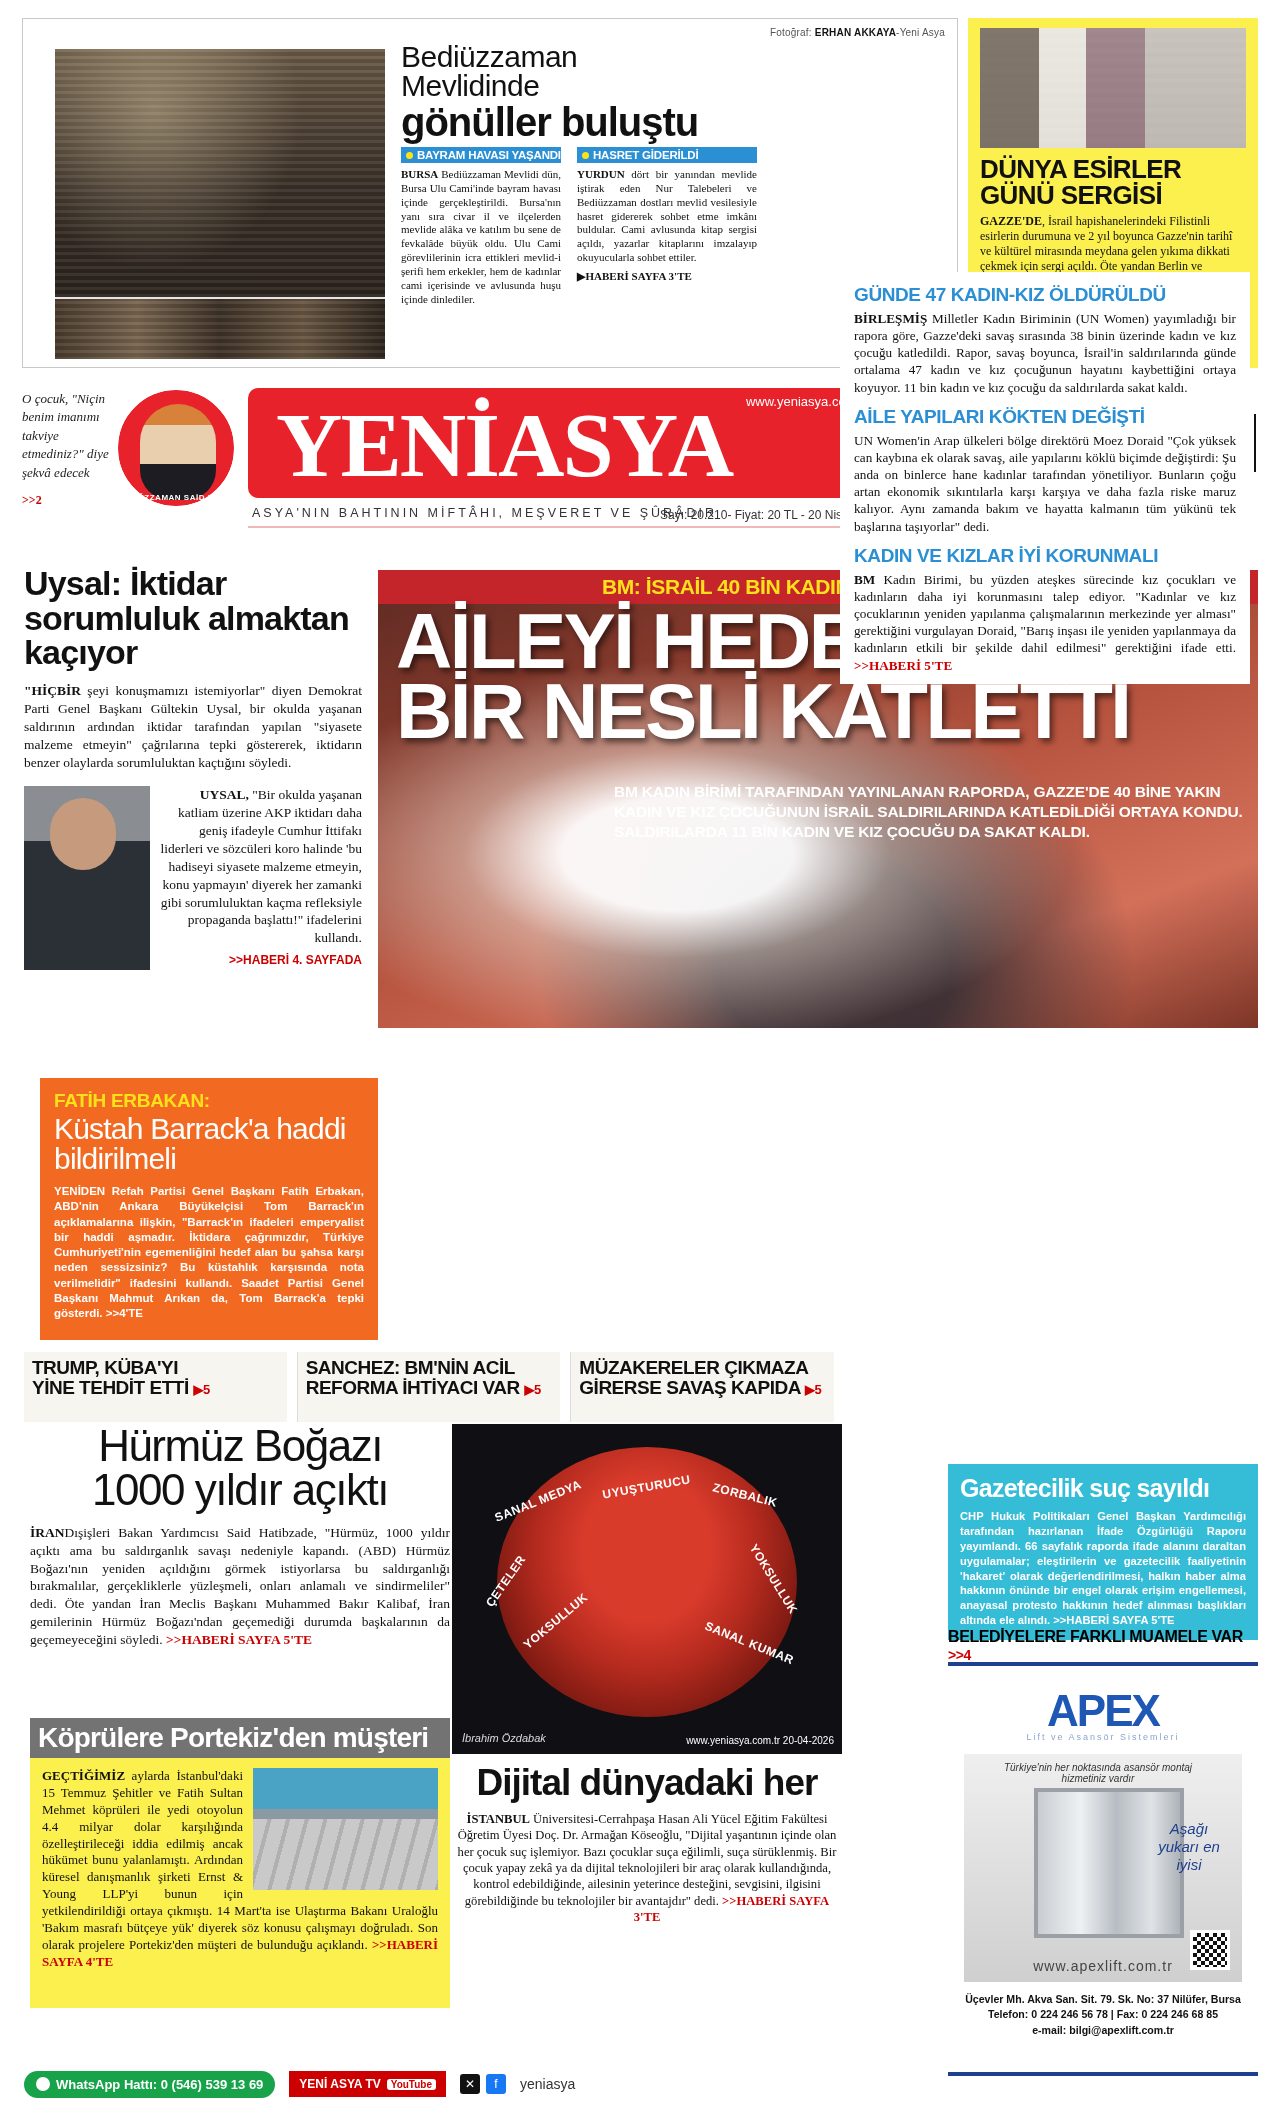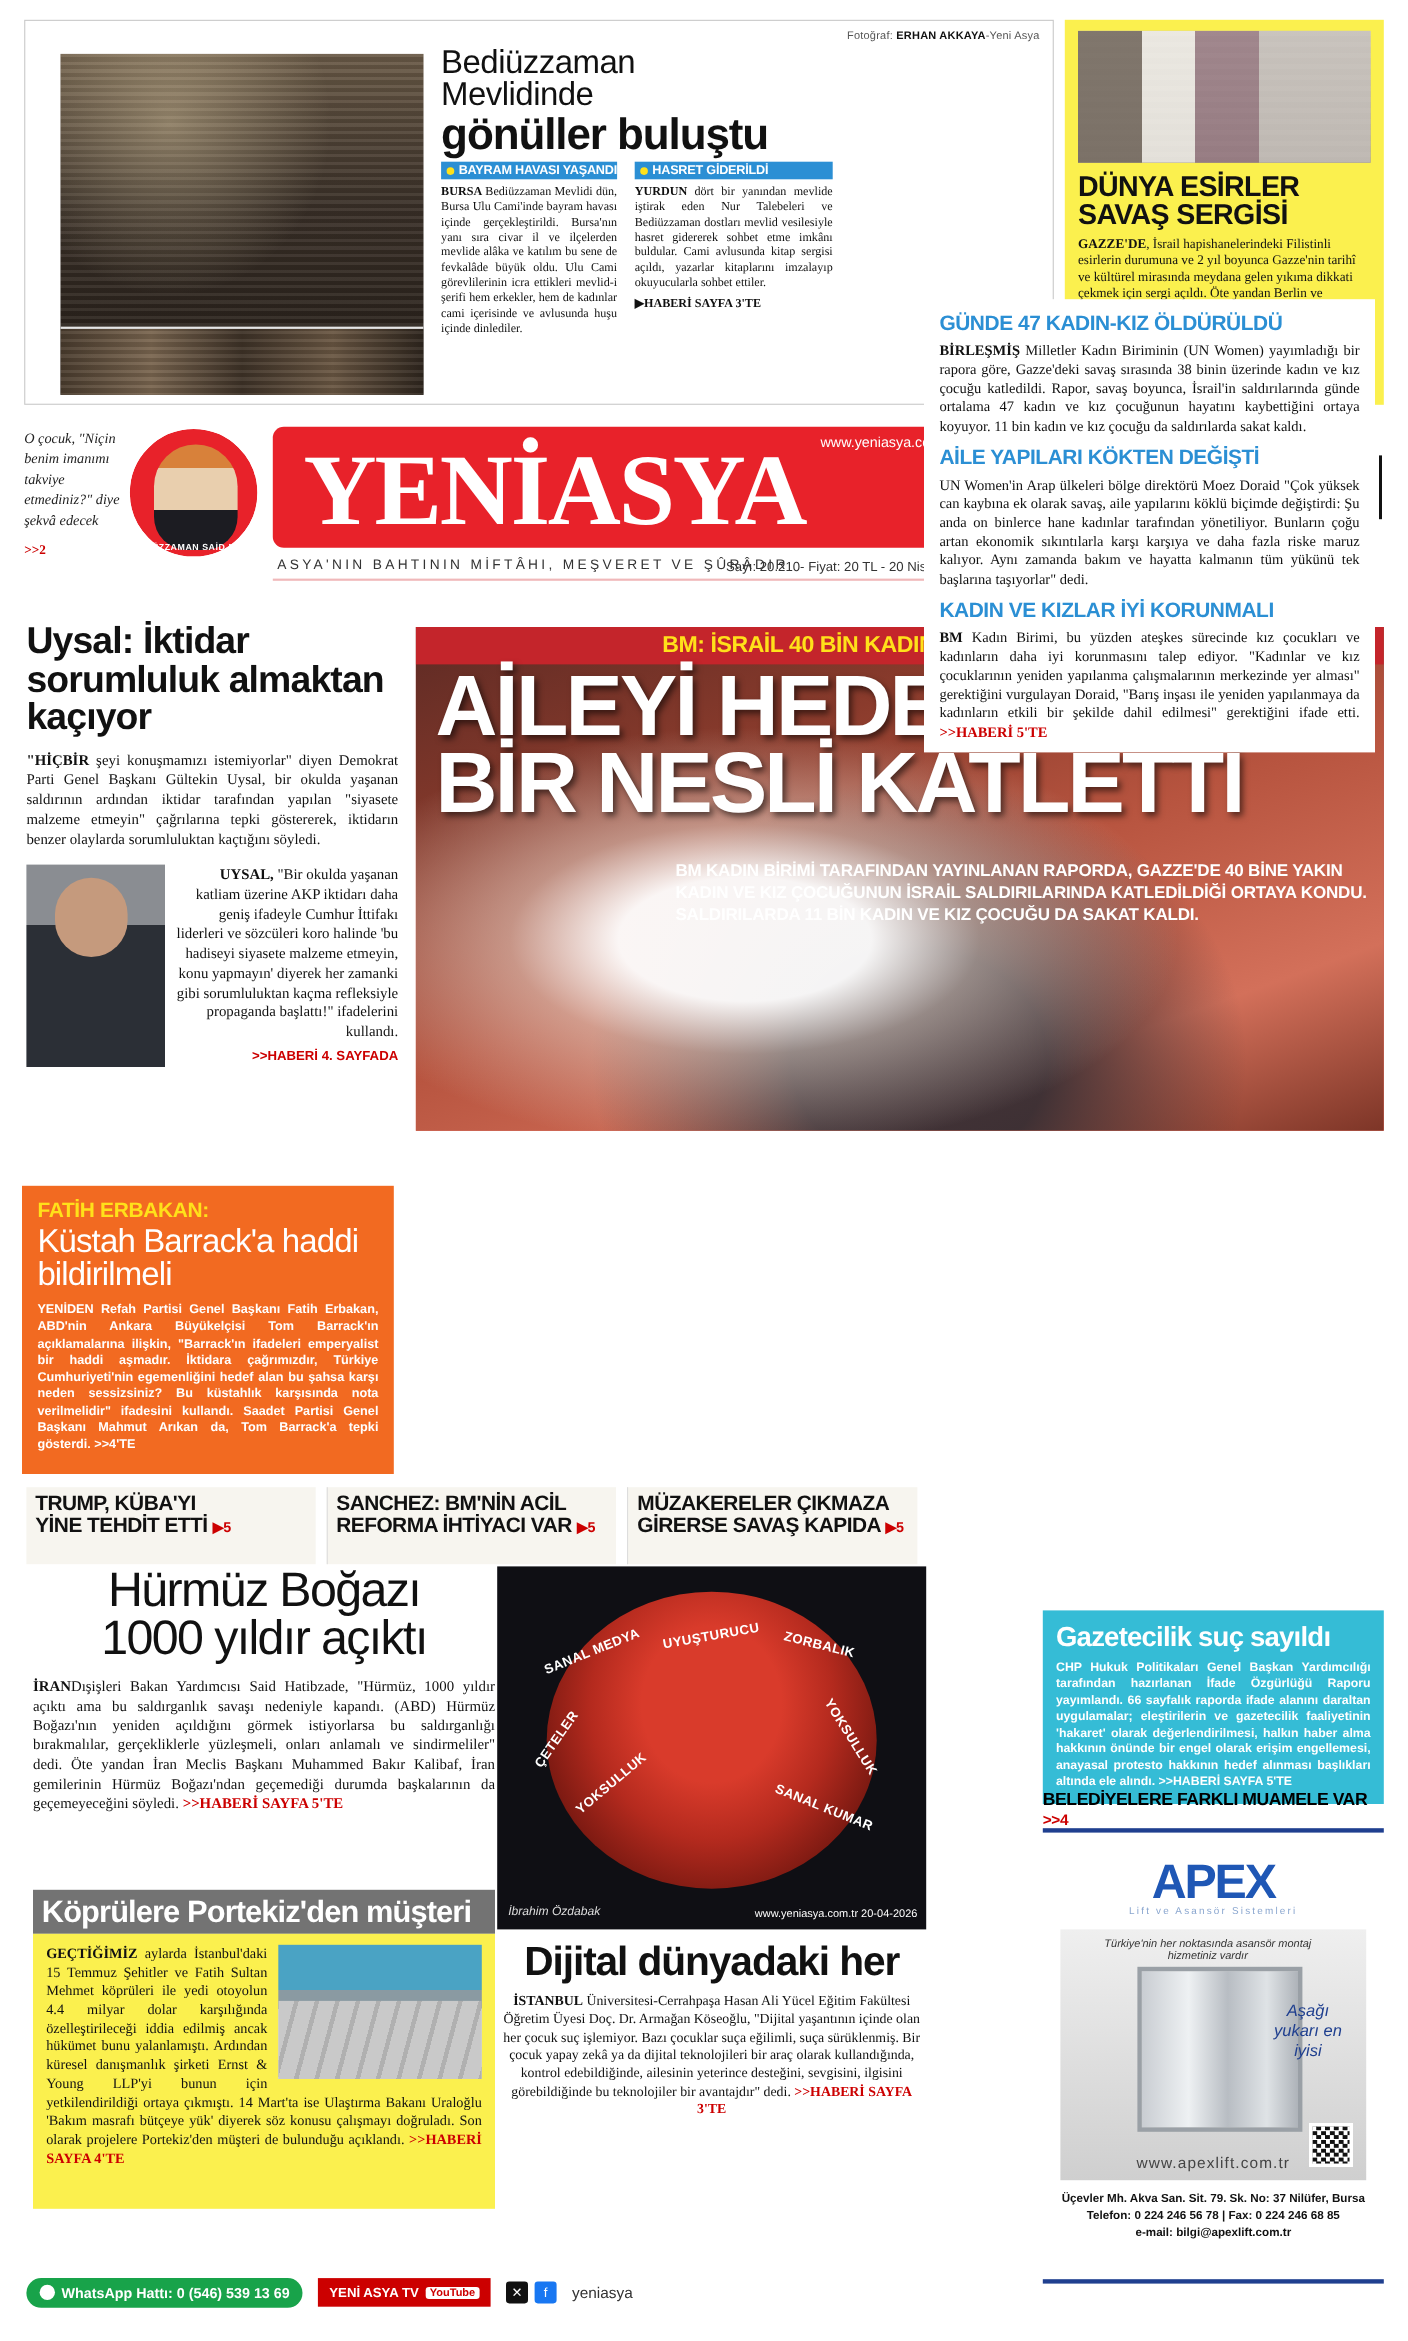--- a/index.html
+++ b/index.html
@@ -106,21 +106,21 @@
   .lcol .lede { font-family:"Liberation Serif", serif; font-size:13.5px; line-height:1.33; margin-top:12px; color:#111; text-align:justify;}
   .lcol .lede b { font-weight:700; }
   .uysalwrap { position:relative; margin-top:14px; min-height:196px;}
   .uysalphoto { float:left; width:126px; height:184px; margin:0 10px 4px 0;
     background:linear-gradient(180deg,#8a8d92 0 30%, #2b2f36 30% 100%); position:relative; overflow:hidden;}
   .uysalphoto::after{content:"";position:absolute; left:26px; top:12px; width:66px; height:72px; border-radius:34px;
     background:#c59a7d;}
   .uysalwrap p { font-family:"Liberation Serif", serif; font-size:13.5px; line-height:1.33; text-align:right; color:#111;}
   .uysalref { text-align:right; font-size:12px; font-weight:700; margin-top:6px; line-height:1.2;}
 
-  .orangebox { position:absolute; left:20px; top:1078px; width:338px; height:262px; background:#f26a21; padding:12px 14px;}
+  .orangebox { position:absolute; left:40px; top:1078px; width:338px; height:262px; background:#f26a21; padding:12px 14px;}
   .orangebox .kicker { color:#ffe11a; font-weight:700; font-size:19px; letter-spacing:-.3px;}
   .orangebox h3 { color:#fff; font-size:30px; line-height:1.0; font-weight:400; letter-spacing:-.8px; margin-top:2px;}
   .orangebox p { color:#fff; font-size:11.5px; line-height:1.33; font-weight:700; margin-top:10px; text-align:justify;}
 
   
   .hero { position:absolute; left:378px; top:570px; width:880px; height:458px; overflow:hidden;
      background:linear-gradient(180deg,#8b2b2b,#b03a2e 35%,#d14b3a); }
   .herophoto { position:absolute; inset:0;
      background:
       radial-gradient(ellipse at 34% 62%, rgba(255,255,255,.95) 0 14%, rgba(235,225,215,.5) 26%, transparent 48%),
@@ -246,21 +246,21 @@
           <span>HASRET GİDERİLDİ</span>
         </div>
         <p><b>YURDUN</b><span> dört bir yanından mevlide iştirak eden Nur Talebeleri ve Bediüzzaman dostları mevlid vesilesiyle hasret gidererek sohbet etme imkânı buldular. Cami avlusunda kitap sergisi açıldı, yazarlar kitaplarını imzalayıp okuyucularla sohbet ettiler.</span></p>
         <p class="arrow">▶HABERİ SAYFA 3'TE</p>
       </div>
     </div>
   </div>
 
   <div class="yellowbox">
     <div class="yellowphoto"></div>
-    <h2>DÜNYA ESİRLER SAVAŞ SERGİSİ</h2>
+    <h2>DÜNYA ESİRLER GÜNÜ SERGİSİ</h2>
     <p><b>GAZZE'DE</b><span>, İsrail hapishanelerindeki Filistinli esirlerin durumuna ve 2 yıl boyunca Gazze'nin tarihî ve kültürel mirasında meydana gelen yıkıma dikkati çekmek için sergi açıldı. Öte yandan Berlin ve Amsterdam'da gün dolayısıyla protesto gösterileri yapıldı.</span> <b class="ref">▶5'TE</b></p>
   </div>
 
   <div class="masthead">
     <div class="quote">
       <span>O çocuk, "Niçin benim imanımı takviye etmediniz?" diye şekvâ edecek</span>
       <span class="pg">&gt;&gt;2</span>
     </div>
     <div class="seal">
         <div class="face"></div>

